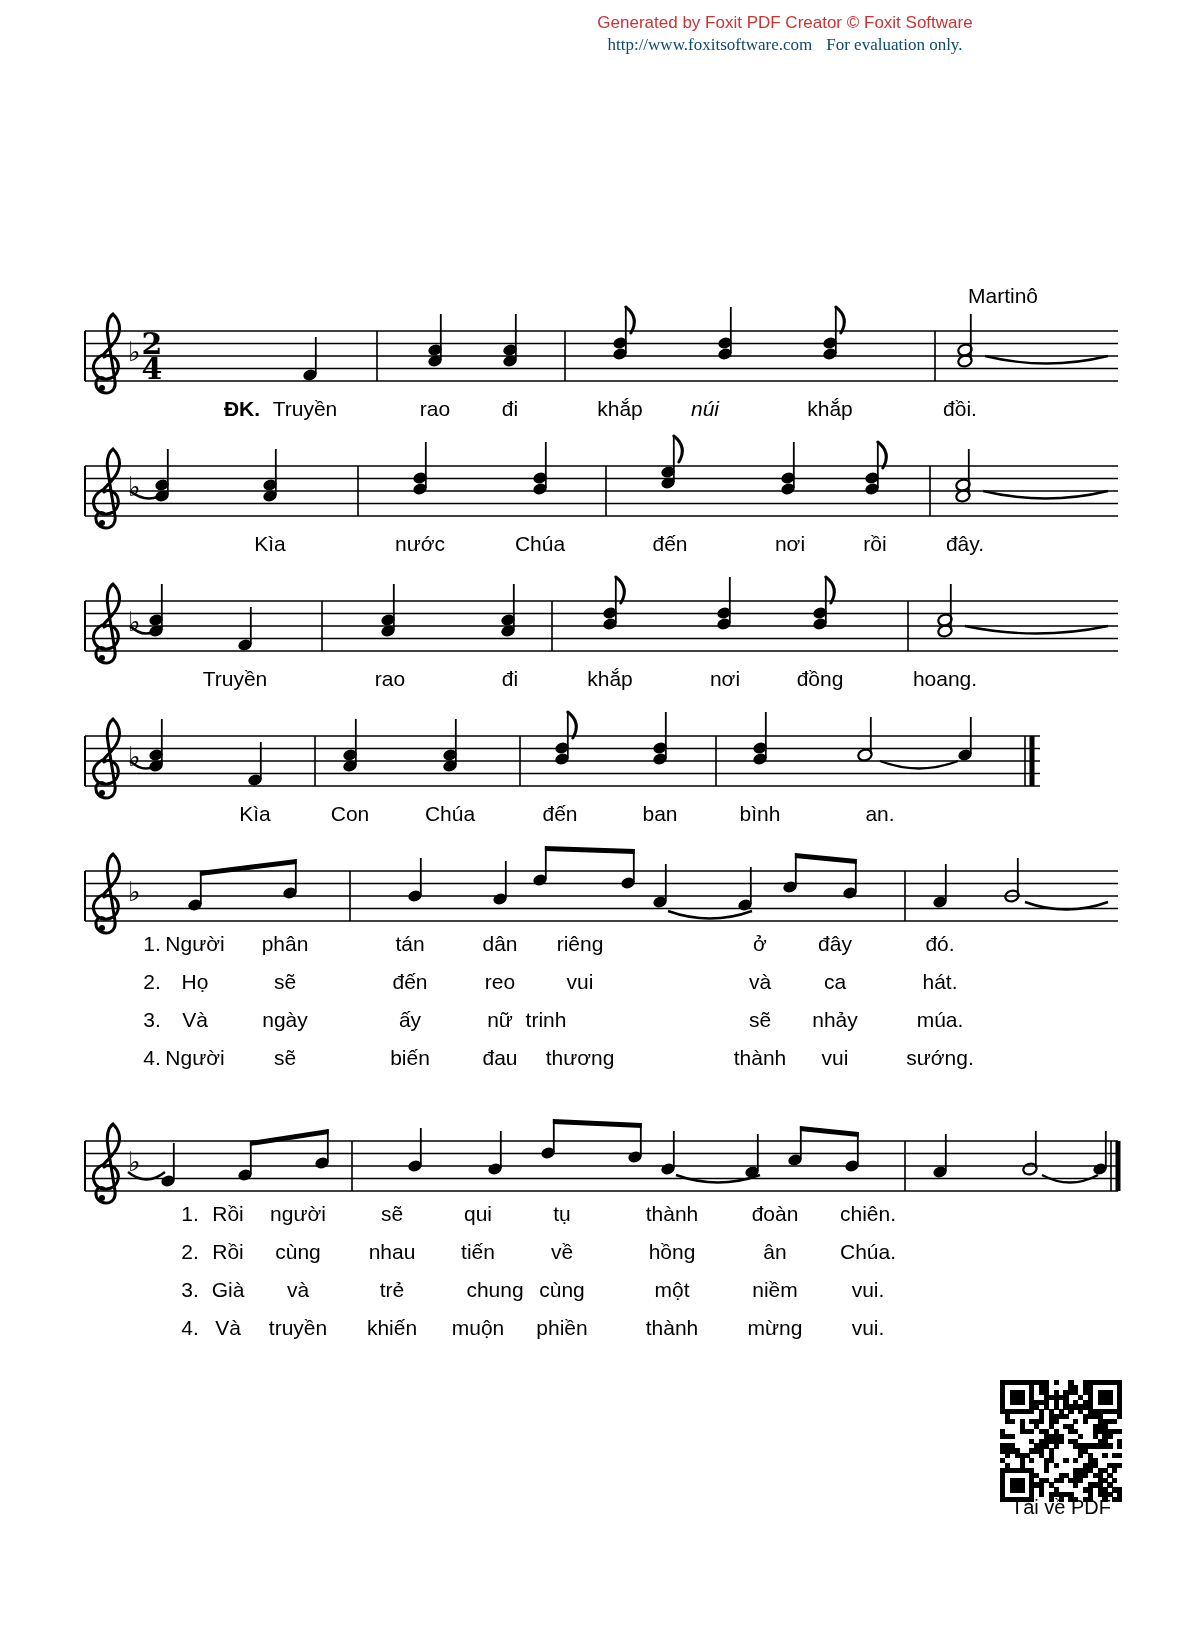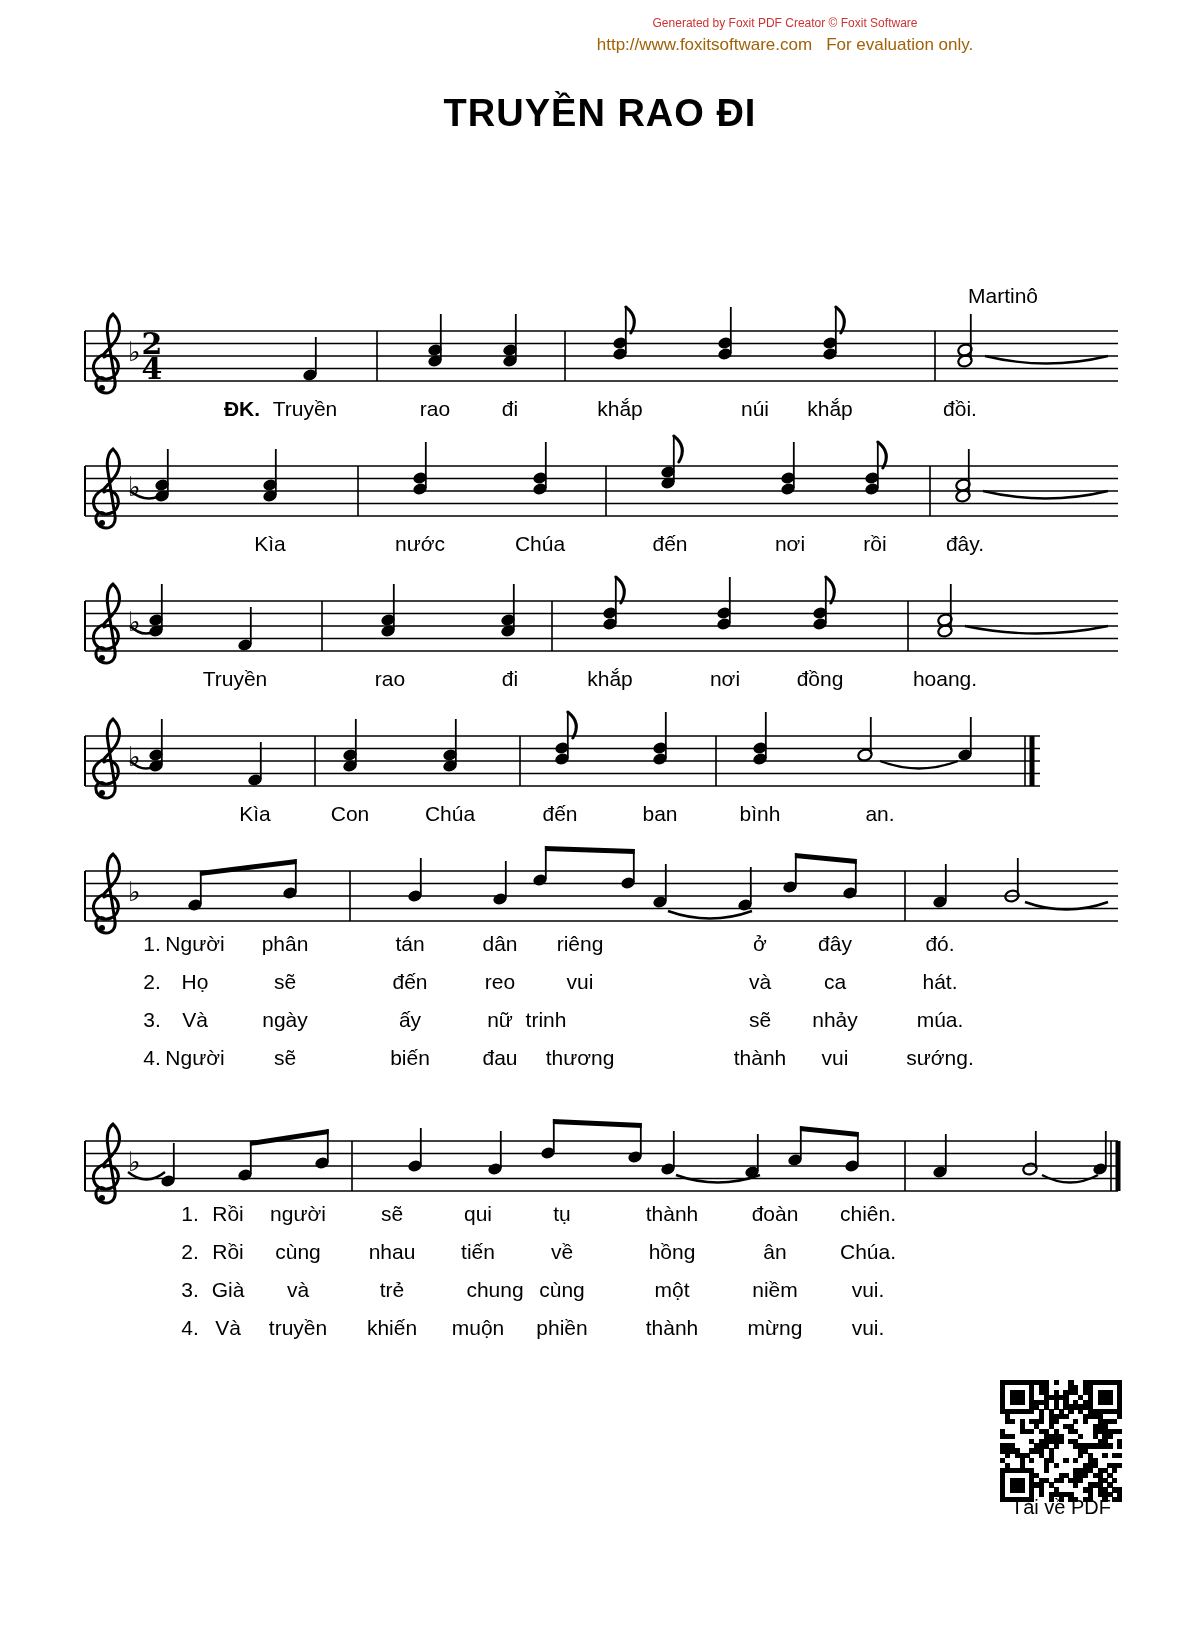--- a/index.html
+++ b/index.html
@@ -1,20 +1,20 @@
 <!DOCTYPE html>
 <html><head>
 <meta charset="utf-8">
 <style>
   html,body{margin:0;padding:0;background:#888;}
   .page{position:relative;width:1200px;height:1630px;background:#ffffff;margin:0 auto;
         font-family:"Liberation Sans",sans-serif;color:#000;overflow:hidden;}
   .watermark{position:absolute;left:565px;top:12px;width:440px;text-align:center;line-height:22px;}
-  .wm-red{font-size:12px;color:#cc3333;}
-  .wm-blue{font-size:17px;color:#a16207;}
+  .wm-red{font-size:17px;color:#cc3333;}
+  .wm-blue{font-size:17px;color:#0c4a6e;font-family:Liberation Serif, serif;}
   .wm-note{margin-left:14px;}
   .title{position:absolute;left:0;top:92px;width:100%;margin:0;text-align:center;
          font-size:38px;font-weight:800;letter-spacing:1px;}
   .composer{position:absolute;right:162px;top:284px;font-size:21px;}
   #score{position:absolute;left:0;top:0;width:1200px;height:1630px;}
   .sysvg{position:absolute;left:0;}
   .lyrics,.verse-row{position:absolute;left:0;width:1200px;height:30px;font-size:21px;}
   .syl{position:absolute;transform:translateX(-50%);white-space:nowrap;}
   .lyr-label{font-weight:bold;}
   #qr{position:absolute;left:1000px;top:1380px;}
@@ -25,21 +25,20 @@
 <body>
 
 <div class="page">
   <div class="watermark">
     <div class="wm-red">Generated by Foxit PDF Creator © Foxit Software</div>
     <div class="wm-blue">
       <span>http://www.foxitsoftware.com</span><span class="wm-note">For evaluation only.</span>
     </div>
   </div>
 
-  <h1 class="title">TRUYỀN RAO ĐI</h1>
   <div class="composer">Martinô</div>
 
   <div id="score">
       <svg width="1200" height="135" viewBox="0 0 1200 135" class="sysvg" style="top: 281px;">
         <line x1="85" y1="50" x2="1118" y2="50" stroke="#000" stroke-width="1.3"></line>
         <line x1="85" y1="62.5" x2="1118" y2="62.5" stroke="#000" stroke-width="1.3"></line>
         <line x1="85" y1="75" x2="1118" y2="75" stroke="#000" stroke-width="1.3"></line>
         <line x1="85" y1="87.5" x2="1118" y2="87.5" stroke="#000" stroke-width="1.3"></line>
         <line x1="85" y1="100" x2="1118" y2="100" stroke="#000" stroke-width="1.3"></line>
         <line x1="85" y1="50" x2="85" y2="100" stroke="#000" stroke-width="2"></line>
@@ -74,21 +73,21 @@
         <ellipse cx="965" cy="80" rx="6.8" ry="5.2" transform="rotate(-18 965 80)" fill="none" stroke="#000" stroke-width="2.2"></ellipse>
         <line x1="970.8" y1="79" x2="970.8" y2="33" stroke="#000" stroke-width="1.8"></line>
         <path d="M 985 75 Q 1046.5 90 1108 75" fill="none" stroke="#000" stroke-width="2.4"></path>
       </svg>
       <div class="lyrics" style="top: 397px;">
         <span class="syl lyr-label" style="left: 242px;">ĐK.</span>
         <span class="syl" style="left: 305px;">Truyền</span>
         <span class="syl" style="left: 435px;">rao</span>
         <span class="syl" style="left: 510px;">đi</span>
         <span class="syl" style="left: 620px;">khắp</span>
-        <span class="syl" style="left: 755px;">núi</span>
+        <span class="syl" style="left: 705px; font-style: italic;">núi</span>
         <span class="syl" style="left: 830px;">khắp</span>
         <span class="syl" style="left: 960px;">đồi.</span>
       </div>
       <svg width="1200" height="135" viewBox="0 0 1200 135" class="sysvg" style="top: 416px;">
         <line x1="85" y1="50" x2="1118" y2="50" stroke="#000" stroke-width="1.3"></line>
         <line x1="85" y1="62.5" x2="1118" y2="62.5" stroke="#000" stroke-width="1.3"></line>
         <line x1="85" y1="75" x2="1118" y2="75" stroke="#000" stroke-width="1.3"></line>
         <line x1="85" y1="87.5" x2="1118" y2="87.5" stroke="#000" stroke-width="1.3"></line>
         <line x1="85" y1="100" x2="1118" y2="100" stroke="#000" stroke-width="1.3"></line>
         <line x1="85" y1="50" x2="85" y2="100" stroke="#000" stroke-width="2"></line>

